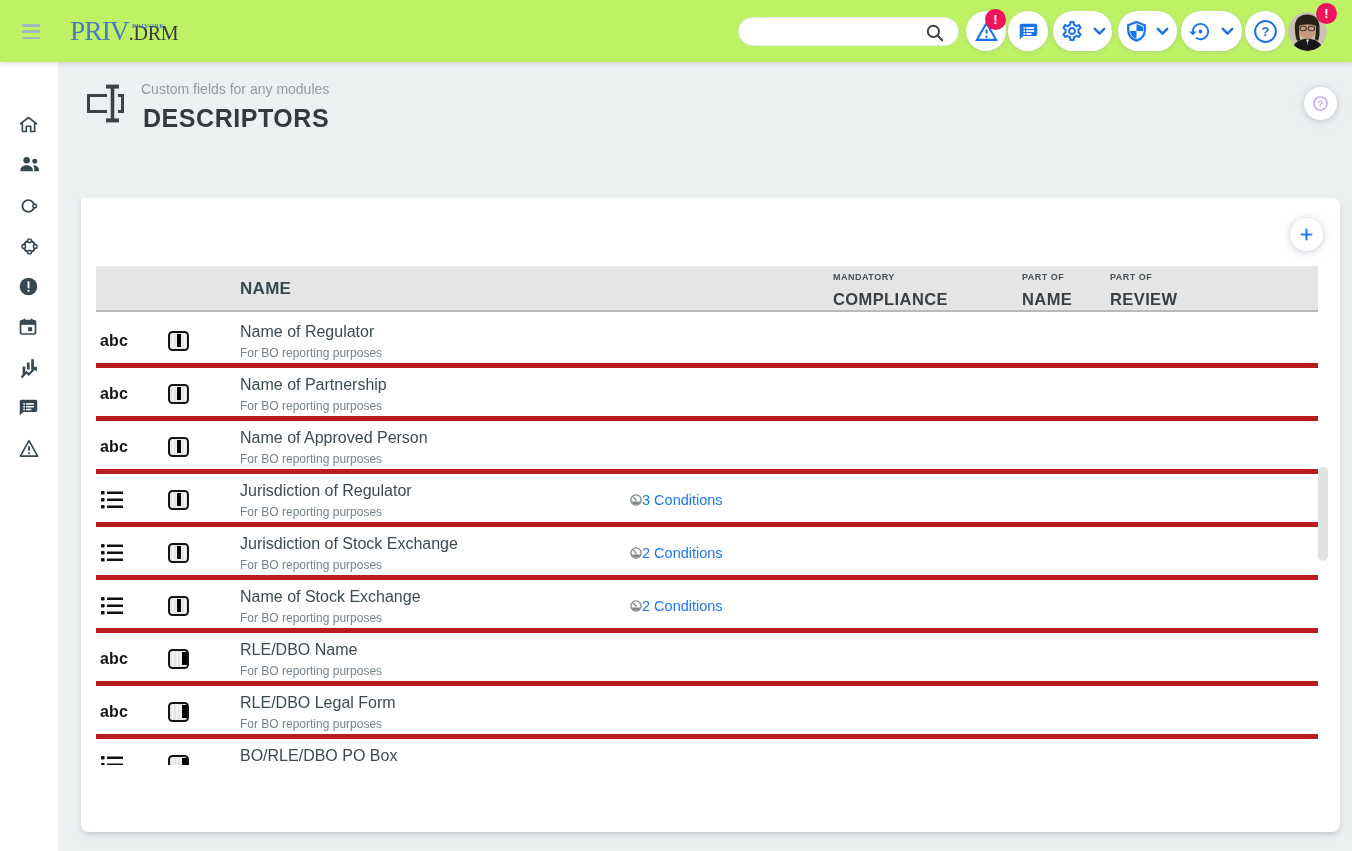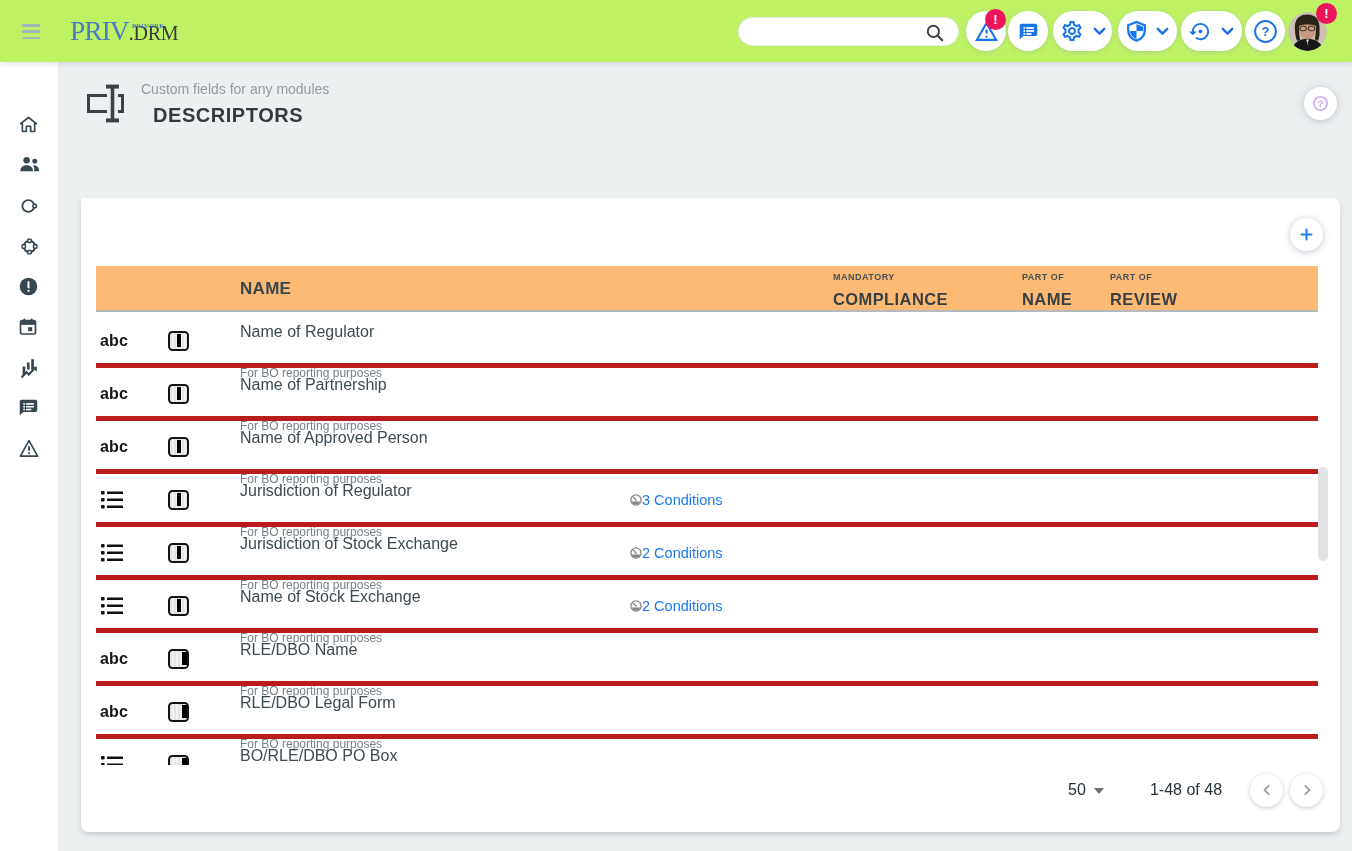--- a/index.html
+++ b/index.html
@@ -12,41 +12,41 @@
 .logo .drm { font-size:20px; color:#3a3a3a; letter-spacing:-0.2px; }
 .logo .sup { position:absolute; left:62px; top:7px; font-size:6.5px; color:#4a7ac4; letter-spacing:0.3px; font-weight:bold; }
 .searchpill { position:absolute; left:738px; top:17px; width:221px; height:29px; border:1px solid #e7e9eb; border-radius:15px; background:#fff; }
 .btn { position:absolute; top:11px; height:40px; background:#fff; border-radius:20px; box-shadow:0 1px 4px rgba(150,165,180,0.4); display:flex; align-items:center; justify-content:center; }
 .badge { position:absolute; width:21px; height:21px; border-radius:50%; background:#ec155b; color:#fff; font-weight:bold; font-size:13px; text-align:center; line-height:21px; z-index:9; }
 .sidebar { position:absolute; left:0; top:62px; width:58px; height:789px; background:#fff; z-index:4; }
 .sideic { position:absolute; left:18px; width:21px; height:21px; }
 .content { position:absolute; left:0; top:0; width:1212px; height:851px; }
 .pagehead-icon { position:absolute; left:86px; top:83px; }
 .subtitle { position:absolute; left:141px; top:81px; font-size:14px; color:#959a9e; }
-.pagetitle { position:absolute; left:153px; top:104px; font-size:20px; font-weight:bold; letter-spacing:0.55px; color:#33393d; }
+.pagetitle { position:absolute; left:143px; top:104px; font-size:25px; font-weight:bold; letter-spacing:0.55px; color:#33393d; }
 .qmark { position:absolute; left:1304px; top:87px; width:33px; height:33px; border-radius:50%; background:#fff; box-shadow:0 1px 7px rgba(140,152,168,0.5); }
 .tabs { position:absolute; left:81px; top:155px; height:43px; display:flex; }
 .tab { height:43px; display:flex; align-items:center; justify-content:center; font-size:15px; color:#4a555c; }
 .tab.active { background:#fff; border-top:3px solid #2fd0a3; border-radius:5px 5px 0 0; font-weight:bold; color:#263238; }
 .card { position:absolute; left:81px; top:198px; width:1259px; height:634px; background:#fff; border-radius:0 8px 8px 8px; box-shadow:0 3px 6px -1px rgba(130,140,150,0.45); }
 .spill { position:absolute; left:19px; top:20px; width:202px; height:33px; border:1px solid #e1e3e5; border-radius:17px; }
 .spill span { position:absolute; left:45px; top:8px; font-size:15px; color:#8a9094; }
 .plusbtn { position:absolute; left:1209px; top:20px; width:33px; height:33px; border-radius:50%; background:#fff; box-shadow:0 1px 7px rgba(140,152,168,0.55); }
-.thead { position:absolute; left:15px; top:68px; width:1222px; height:46px; background:#fdba74; border-bottom:2px solid #b6babc; }
+.thead { position:absolute; left:15px; top:68px; width:1222px; height:46px; background:#e5e5e5; border-bottom:2px solid #b6babc; }
 .thname { position:absolute; left:144px; top:13px; font-size:17px; font-weight:bold; color:#37474f; letter-spacing:0.3px; }
 .thsm { font-size:9px; font-weight:bold; color:#454f54; letter-spacing:0.5px; line-height:8px; }
 .thbg { font-size:16.5px; font-weight:bold; color:#383f44; letter-spacing:0.4px; margin-top:9px; }
 .tbody { position:absolute; left:15px; top:114px; width:1222px; height:453px; overflow:hidden; padding-top:2.5px; }
 .row { position:relative; width:1222px; height:53px; border-bottom:5px solid #b91c1c;text-decoration:underline; }
 .ic1 { position:absolute; left:0px; top:0px; width:32px; height:52px; display:flex; align-items:center; justify-content:center; }
 .abc { font-weight:bold; font-size:16px; letter-spacing:0.2px; color:#141414; position:relative; left:2px; }
 .ic2 { position:absolute; left:72px; top:16px; width:21px; height:20px; border:2px solid #141414; border-radius:4.5px; background:repeating-linear-gradient(90deg,#e4e4e4 0 2px,#f2f2f2 2px 4px); }
 .bar { position:absolute; top:1.5px; width:4.6px; height:13px; background:#000; }
 .rtitle { position:absolute; left:144px; top:8px; font-size:16px; color:#3c4a52; }
-.rsub { position:absolute; left:144px; top:31px; font-size:12px; color:#76828a;margin-top:20px; }
+.rsub { position:absolute; left:144px; top:31px; font-size:12px; color:#76828a; }
 .cond { position:absolute; left:534px; top:18px; display:flex; align-items:center; }
 .cond a { color:#1d78f0; font-size:14.5px; text-decoration:none; }
 .pager { position:absolute; left:0; top:566px; width:1259px; height:57px; }
 .p50 { position:absolute; left:987px; top:17px; font-size:16px; color:#263238; }
 .ptri { position:absolute; left:1013px; top:24px; width:0; height:0; border-left:5.5px solid transparent; border-right:5.5px solid transparent; border-top:6px solid #6e6e6e; }
 .prange { position:absolute; left:1040px; top:17px; width:130px; text-align:center; font-size:16px; color:#263238; }
 .pbtn { position:absolute; top:9.5px; width:33px; height:33px; border-radius:50%; background:#fff; box-shadow:0 1px 4px rgba(120,135,150,0.45); display:flex; align-items:center; justify-content:center; }
 .thumb { position:absolute; left:1318px; top:467px; width:9.5px; height:94px; background:#e1e2e4; border-radius:5px; z-index:6; }
 </style>
 </head>
@@ -302,35 +302,20 @@
               <rect x="0" y="14" width="3.6" height="3.6" rx="1" fill="#111"></rect>
               <rect x="6" y="14.6" width="16" height="2.5" rx="0.5" fill="#111"></rect>
             </svg>
           </div>
           <div class="ic2">
             <div class="bar" style="left:12px;"></div>
           </div>
           <div class="rtitle">BO/RLE/DBO PO Box</div>
         </div>
       </div>
-    <div class="pager">
-      <span class="p50">50</span>
-      <div class="ptri"></div>
-      <div class="prange">1-48 of 48</div>
-      <div class="pbtn" style="left:1169px;">
-          <svg width="14" height="14" viewBox="0 0 14 14">
-            <path d="M8.7 2.8 L4.5 7 L8.7 11.2" fill="none" stroke="#9aa0a4" stroke-width="1.8" stroke-linecap="round" stroke-linejoin="round"></path>
-          </svg>
-        </div>
-      <div class="pbtn" style="left:1209px;">
-          <svg width="14" height="14" viewBox="0 0 14 14">
-            <path d="M5.3 2.8 L9.5 7 L5.3 11.2" fill="none" stroke="#9aa0a4" stroke-width="1.8" stroke-linecap="round" stroke-linejoin="round"></path>
-          </svg>
-        </div>
-    </div>
   </div>
 </div>
 <div class="thumb"></div>
 <div class="topbar" id="topbar">
     <div class="burger">
       <div></div>
       <div></div>
       <div></div>
     </div>
     <div class="logo"><span class="priv">PRIV</span><span class="drm">.DRM</span><span class="sup">PRIVORK</span></div>

